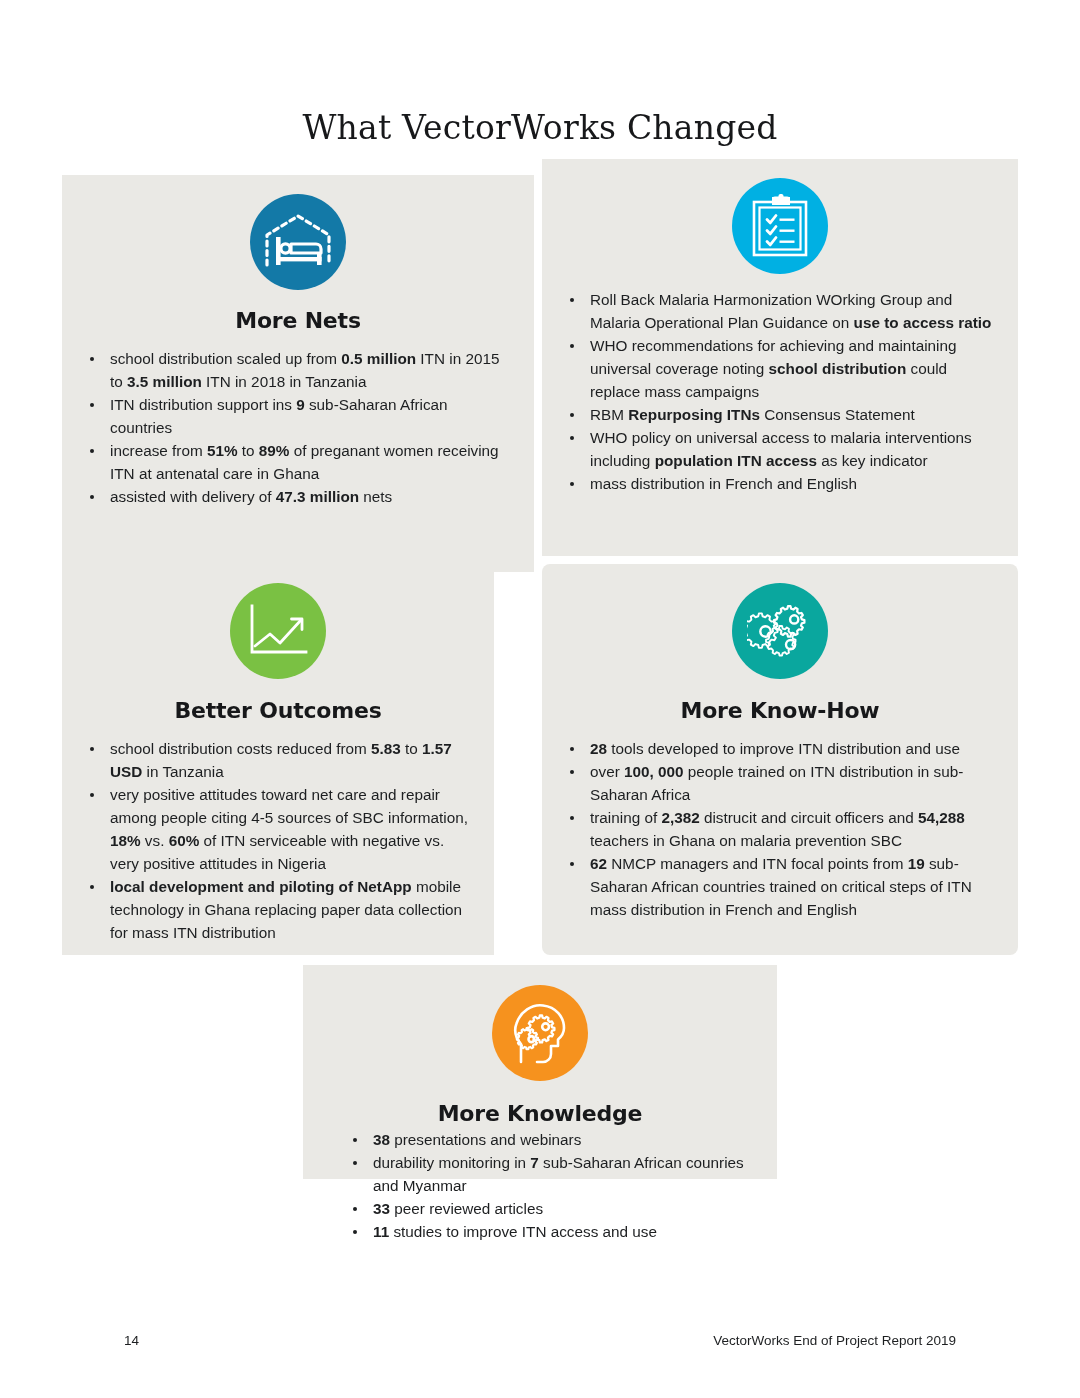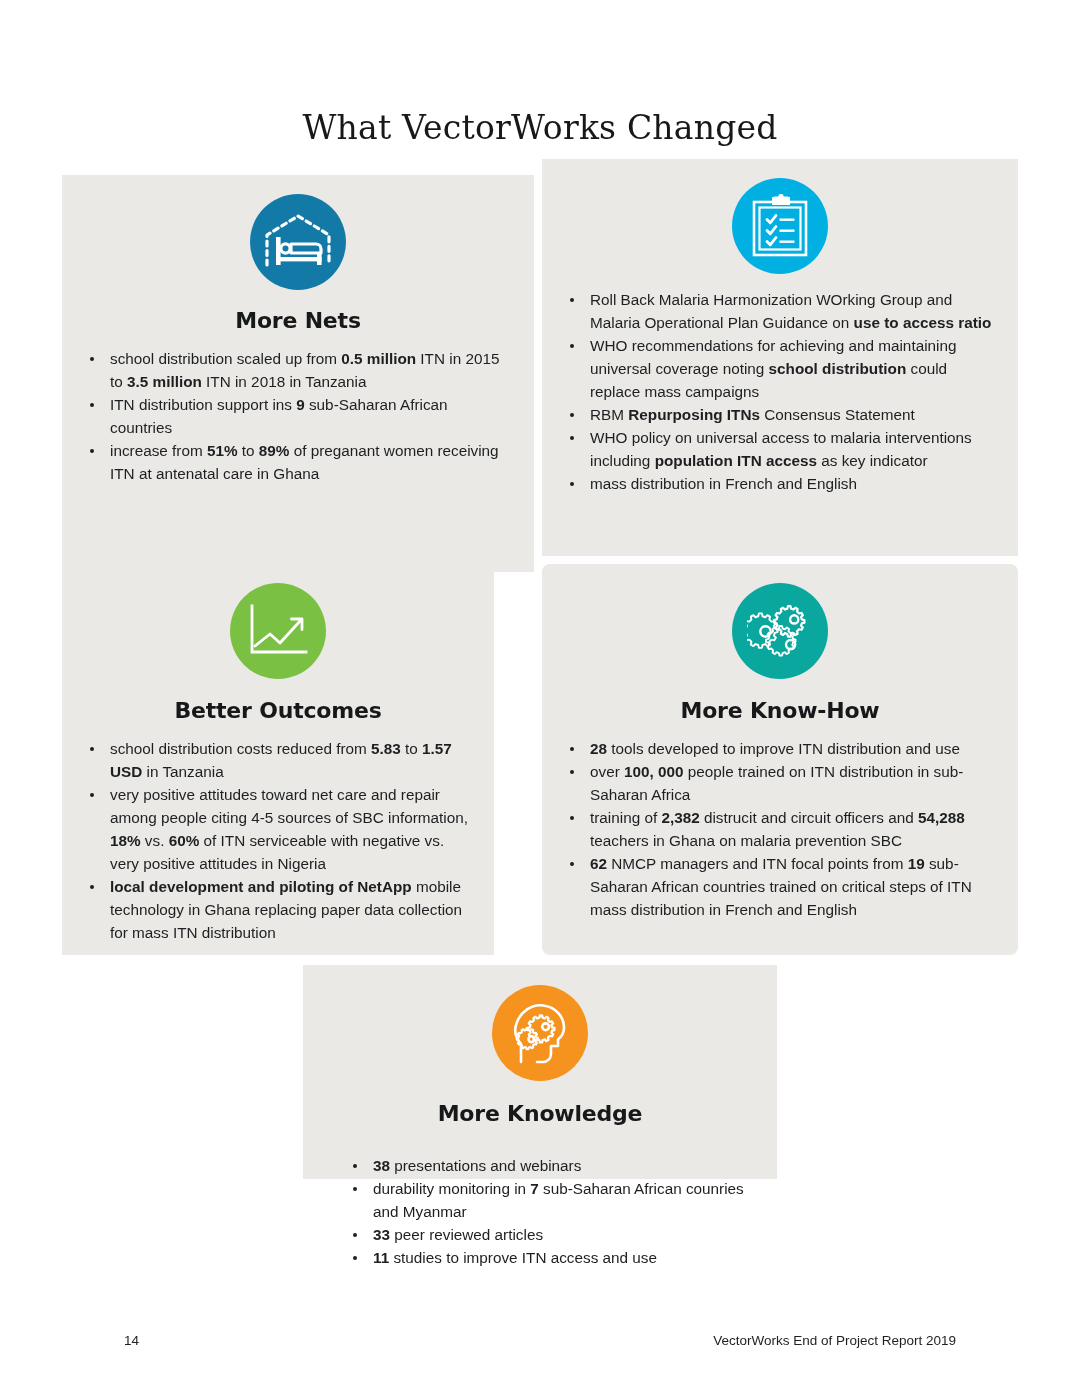--- a/index.html
+++ b/index.html
@@ -70,21 +70,21 @@
   #panel-more-know-how .panel-heading { margin-top: 19px; }
   #panel-more-knowledge .panel-heading { margin-top: 20px; }
 
   .bullet-list {
     list-style: none;
     margin-top: 14px;
     padding: 0 22px 0 21px;
   }
   #panel-more-knowledge .bullet-list {
     padding: 0 26px 0 43px;
-    margin-top: 28px;
+    margin-top: 2px;
   }
 
   .bullet-item {
     position: relative;
     padding-left: 27px;
     font-size: 15.3px;
     line-height: 23px;
     color: #1d1f21;
     margin-bottom: 0px;
   }
@@ -138,20 +138,21 @@
         <path d="M27 31 H52 a5 5 0 0 1 5 5 v4 H27 z" stroke="#ffffff" stroke-width="3.2" fill="none" stroke-linejoin="round"></path>
         <circle cx="21.5" cy="35.5" r="4.6" stroke="#ffffff" stroke-width="3.2" fill="none"></circle>
       </svg>
     </div>
   </div>
   <h2 class="panel-heading">More Nets</h2>
   <ul class="bullet-list">
     <li class="bullet-item">school distribution scaled up from <b>0.5 million</b> ITN in 2015 to <b>3.5 million</b> ITN in 2018 in Tanzania</li>
     <li class="bullet-item">ITN distribution support ins <b>9</b> sub-Saharan African countries</li>
     <li class="bullet-item">increase from <b>51%</b> to <b>89%</b> of preganant women receiving ITN at antenatal care in Ghana</li>
+    <li class="bullet-item">assisted with delivery of <b>47.3 million</b> nets</li>
   </ul>
 </section>
 
 <section class="panel" id="panel-new-policy">
   <div class="icon-wrap">
     <div class="icon-circle" style="background:#00b0e3;">
       <svg width="58" height="64" viewBox="0 0 58 64" fill="none">
         <rect x="3" y="8" width="52" height="53" stroke="#ffffff" stroke-width="2.6" fill="none"></rect>
         <rect x="8.5" y="13.5" width="41" height="42" stroke="#ffffff" stroke-width="2.2" fill="none"></rect>
         <path d="M21 8 V5.5 a3 3 0 0 1 3-3 h3.4 a2.6 2.6 0 0 1 5.2 0 H36 a3 3 0 0 1 3 3 V8" fill="#ffffff"></path>

